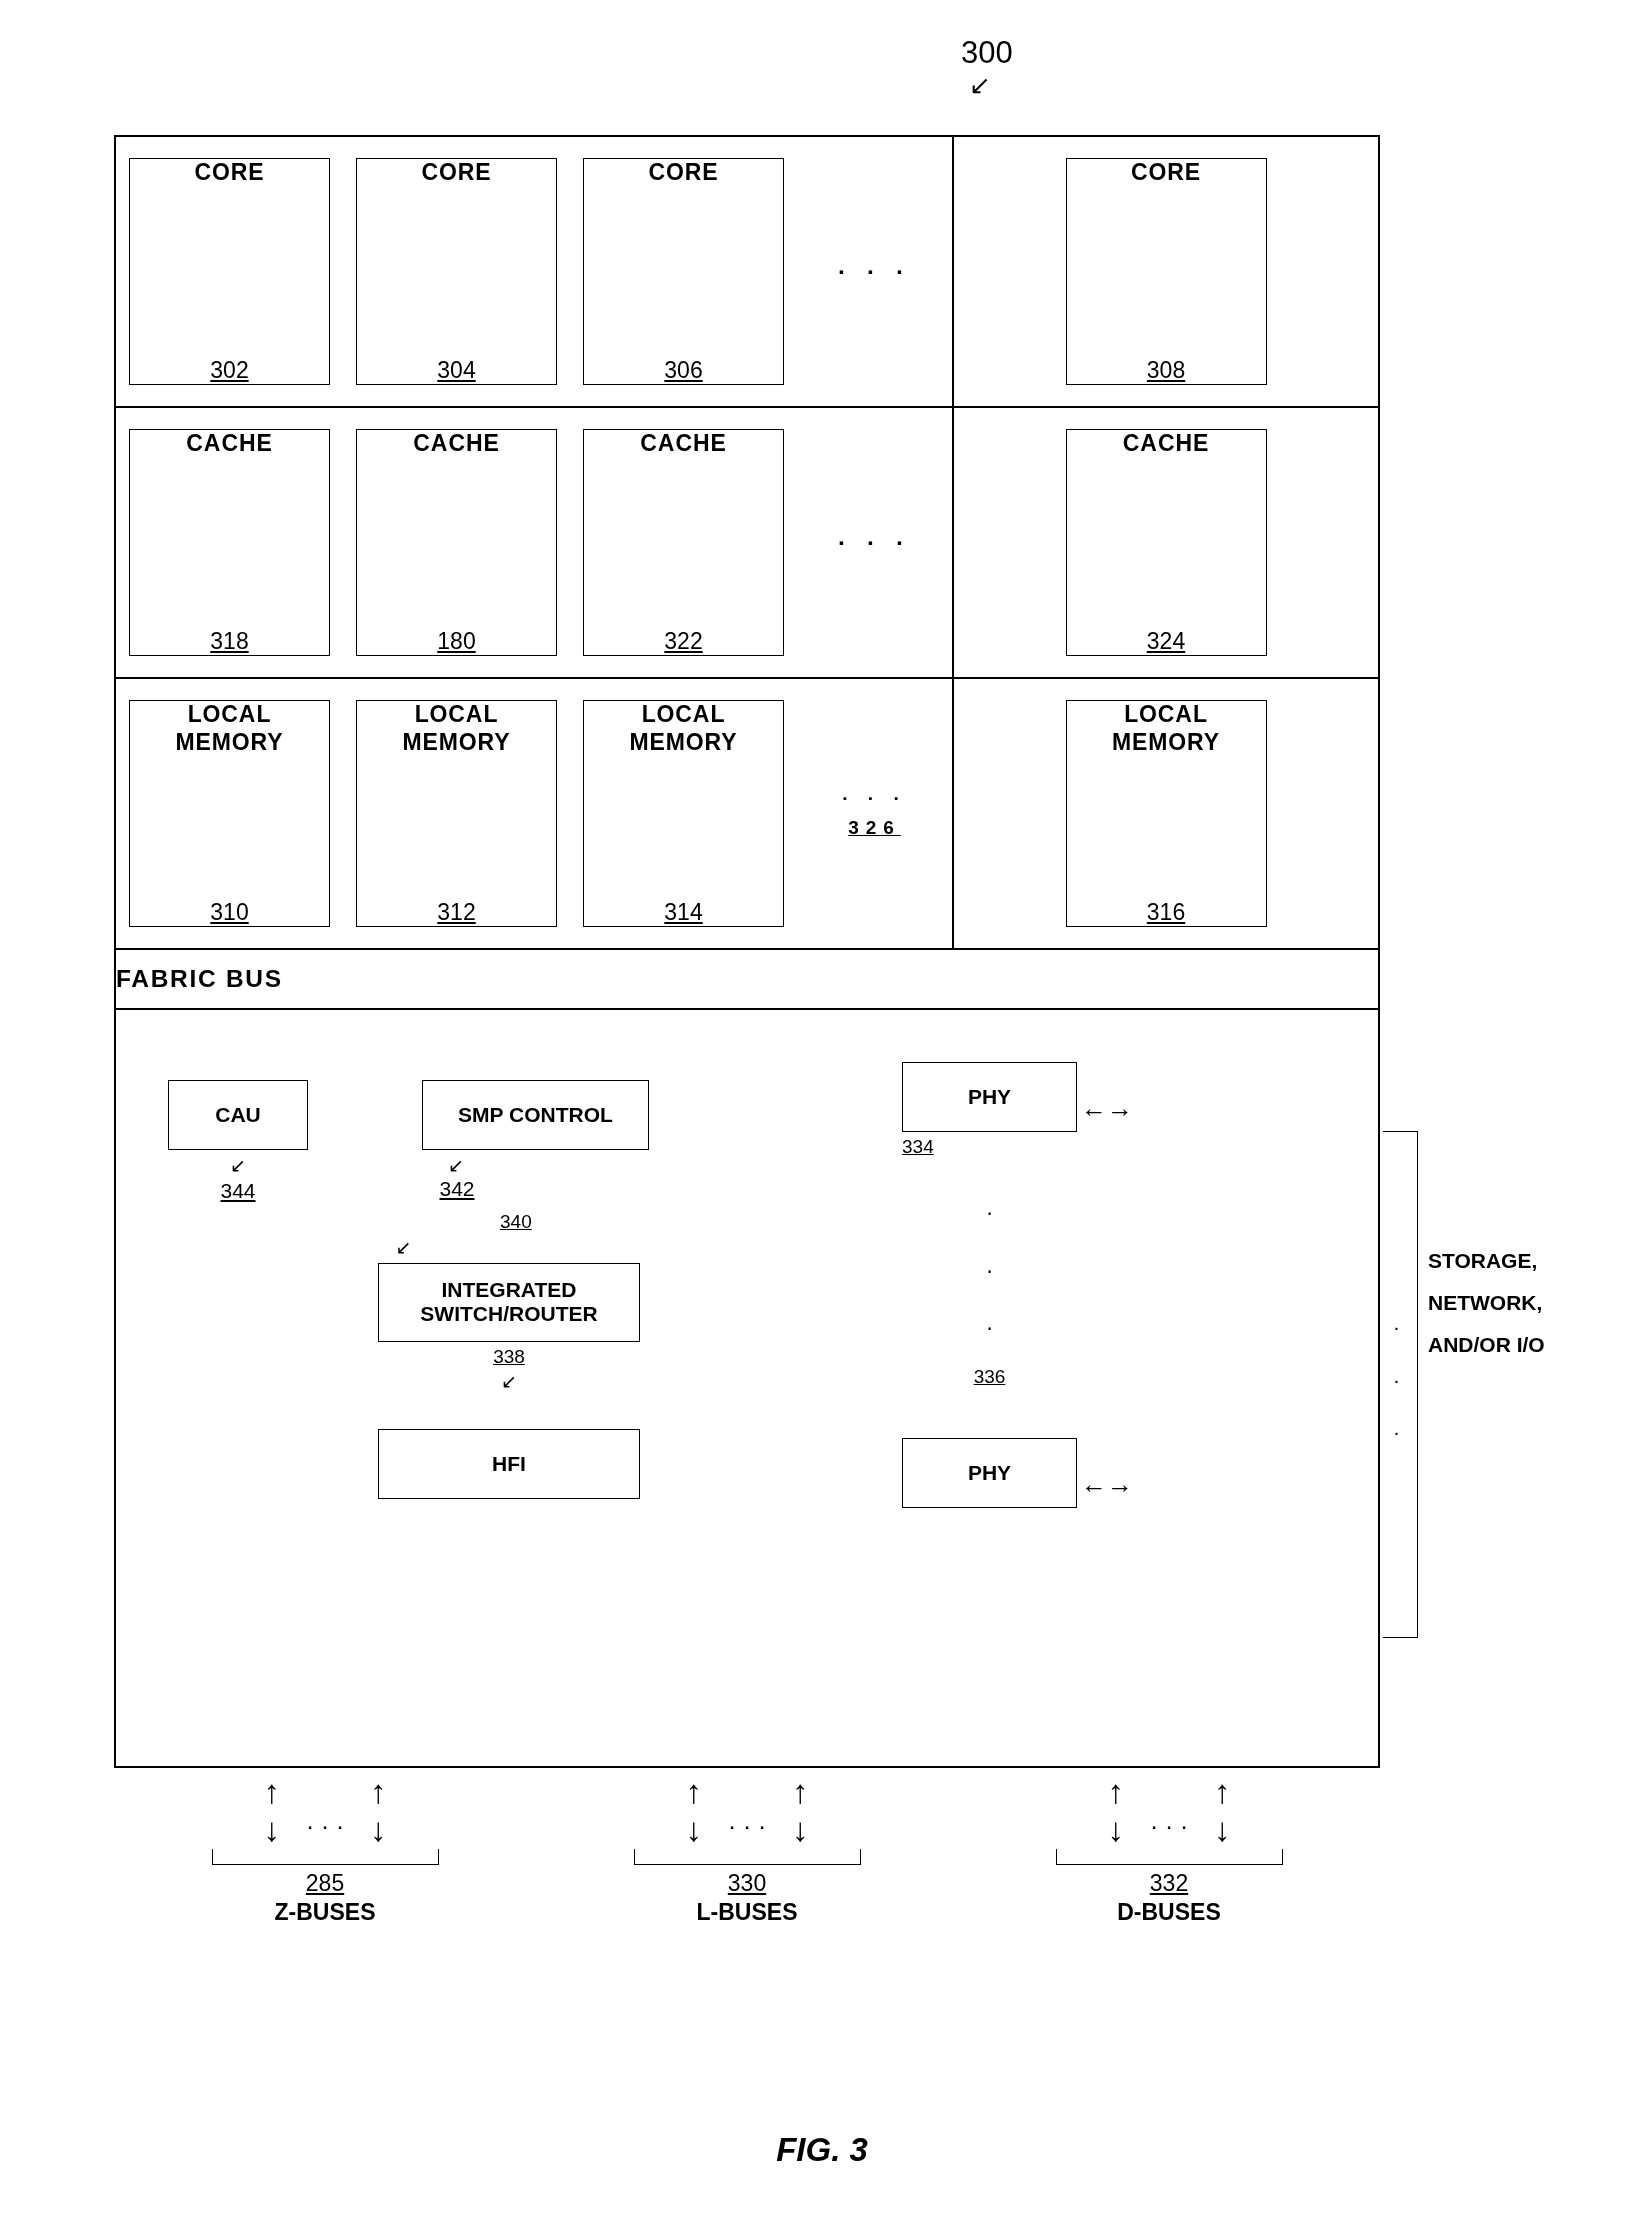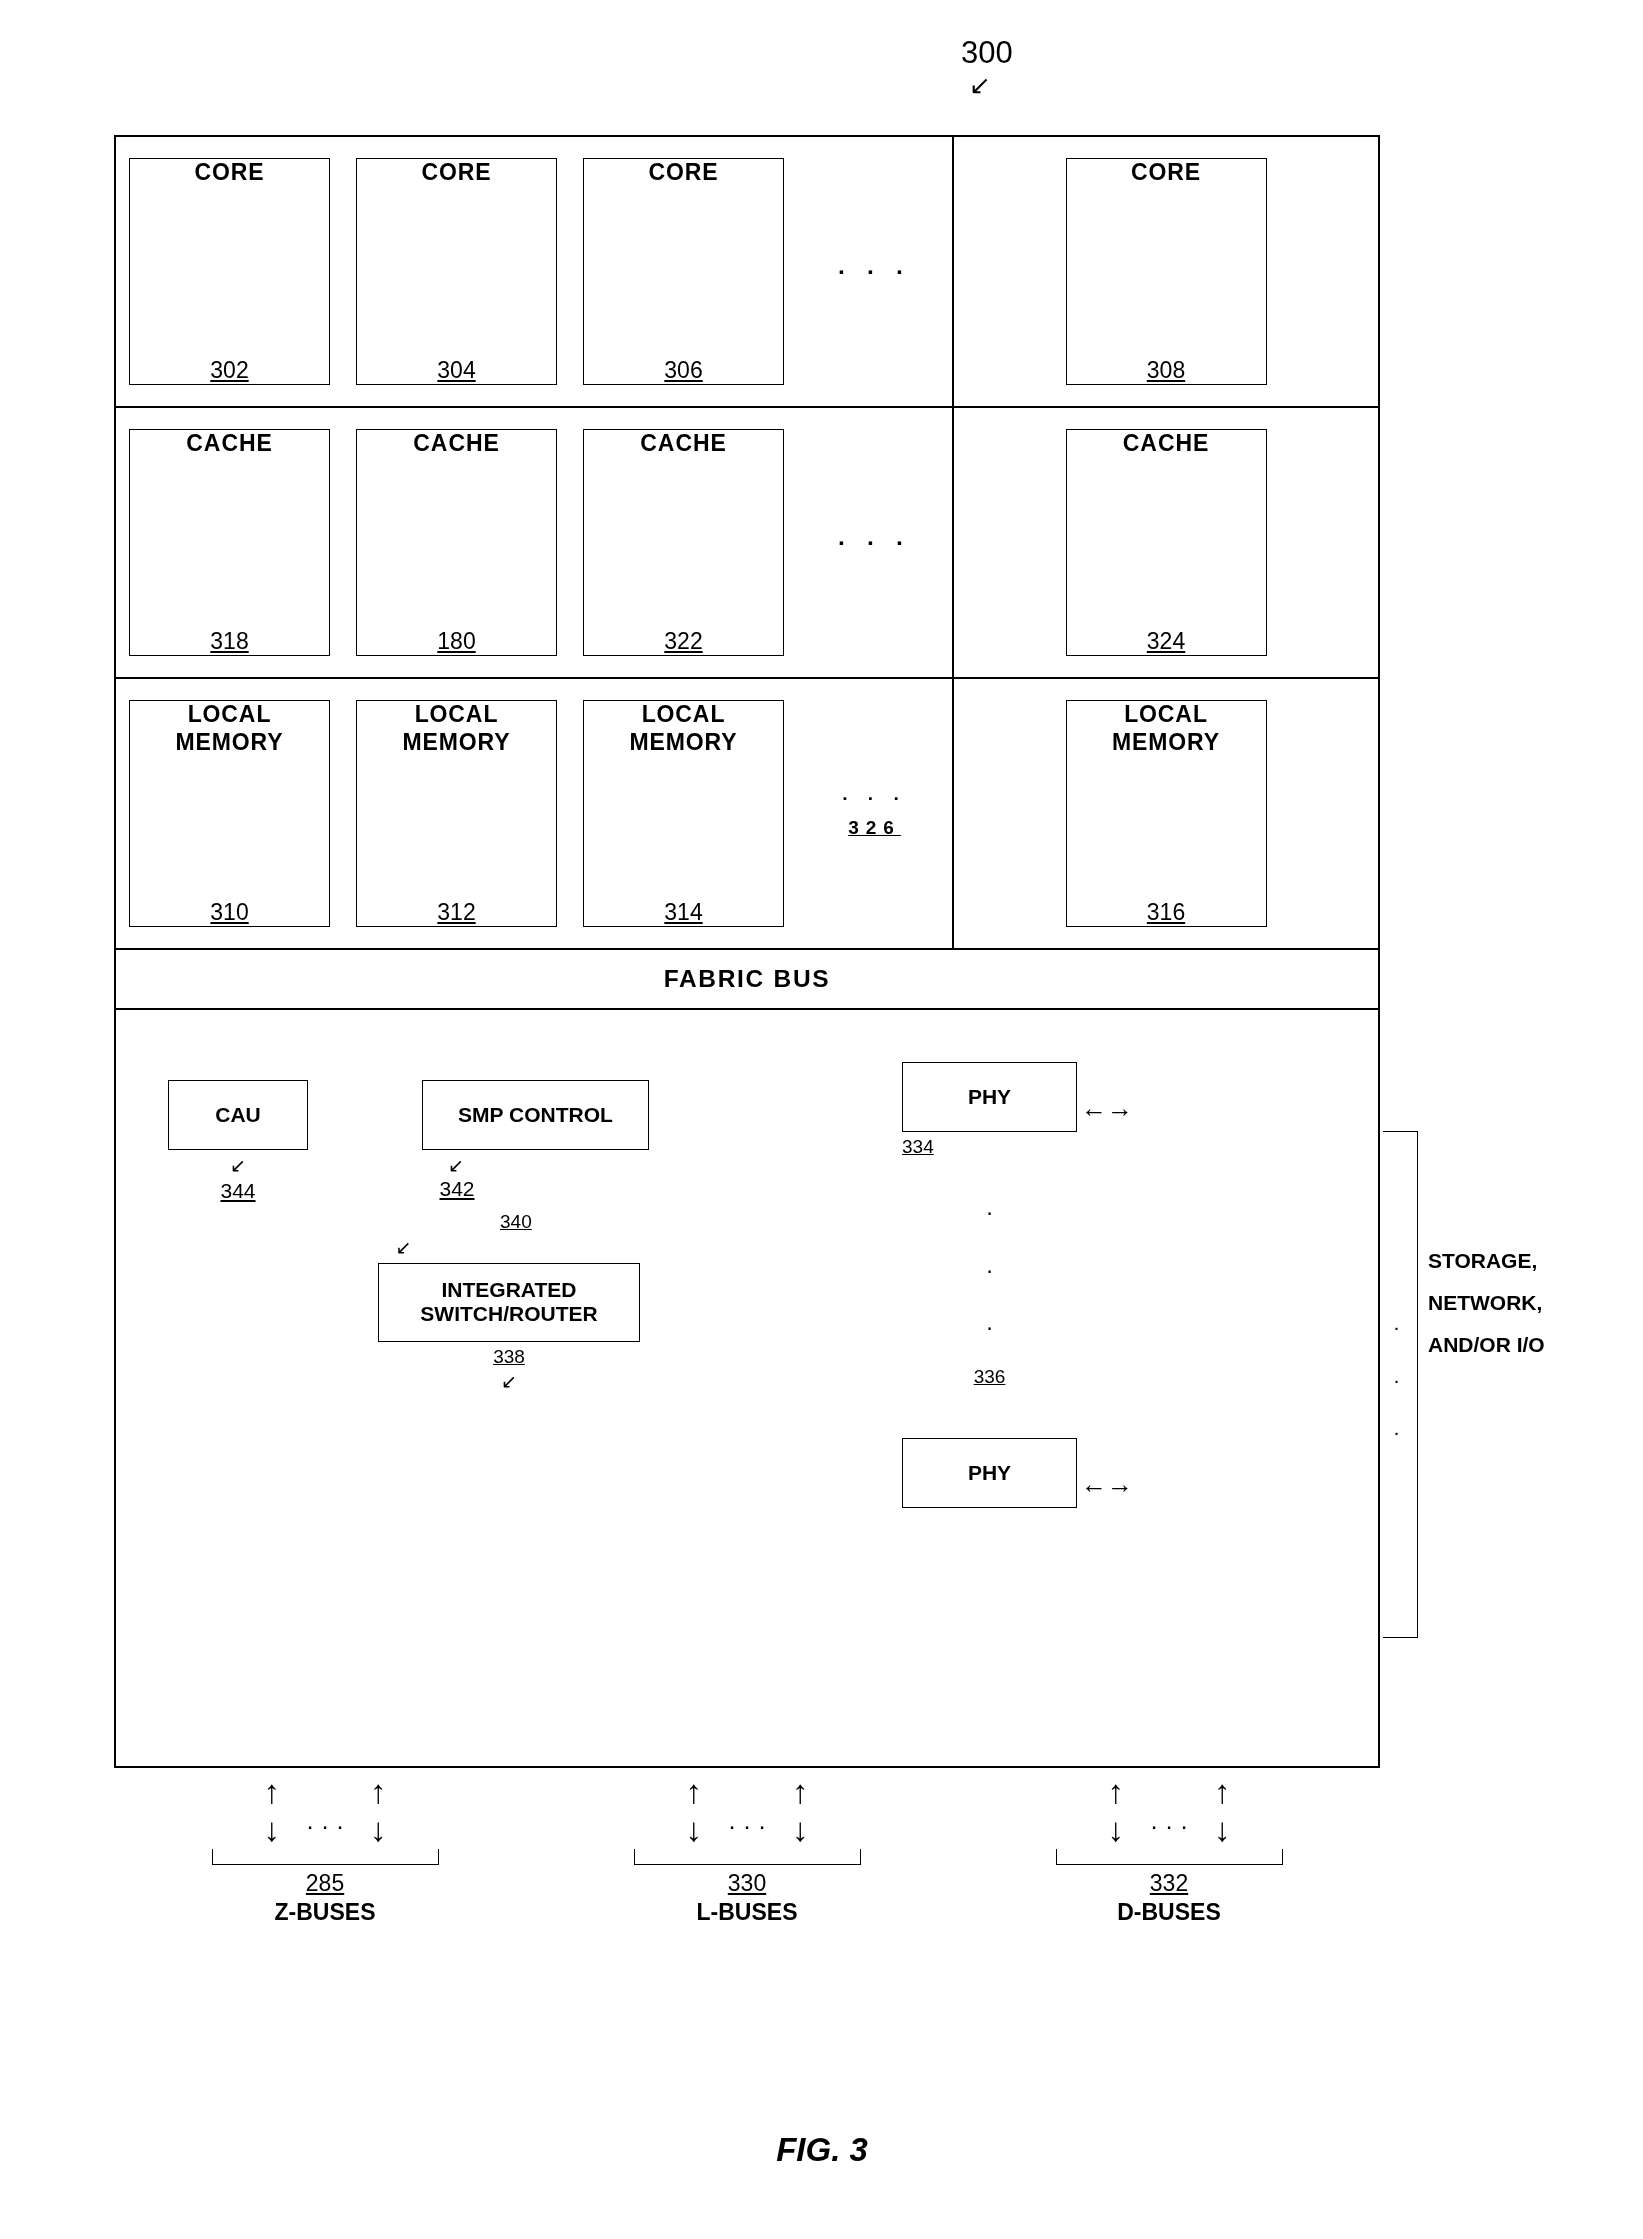--- a/index.html
+++ b/index.html
@@ -80,21 +80,21 @@
     
     .fabric-bus-row {
       position: absolute;
       top: 812px;
       left: 0;
       width: 100%;
       height: 61px;
       border-bottom: 2.6px solid #000;
       display: flex;
       align-items: center;
-      justify-content: center;
+      justify-content: flex-start;
     }
     .fabric-bus-label {
       font-size: 24.5px;
       font-weight: bold;
       letter-spacing: 1.7px;
     }
 
     
     .lower-section {
       position: absolute;
@@ -298,20 +298,25 @@
         <div style="font-size:19px; text-decoration:underline; margin-bottom:3px; margin-left:122px;">340</div>
         <div style="font-size:19px; margin-left:17.5px; margin-bottom:3.5px;">↙</div>
         <div class="comp-box" style="width:262px; height:79px; white-space:pre-line; font-size:21px;">
           <span>INTEGRATED
 SWITCH/ROUTER</span>
         </div>
         <div style="font-size:19px; text-decoration:underline; margin-top:4.4px; text-align:center;">338</div>
         <div style="font-size:19px; text-align:center; margin-top:1.7px;">↙</div>
       </div>
 
+      <div style="position:absolute; top:419px; left:262px;">
+        <div class="comp-box" style="width:262px; height:70px;">
+          <span>HFI</span>
+        </div>
+      </div>
 
       <div style="position:absolute; top:52px; left:786px;">
         <div class="comp-box" style="width:175px; height:70px;">
           <span>PHY</span>
         </div>
         <div style="font-size:19px; text-decoration:underline; text-align:left; margin-top:4.4px;">334</div>
 
         <div style="text-align:center; font-size:23px; margin-top:26px; line-height:2.5; color:#000;">·<br>·<br>·</div>
         <div style="font-size:19px; text-decoration:underline; text-align:center; margin-top:8.7px;">336</div>
       </div>

